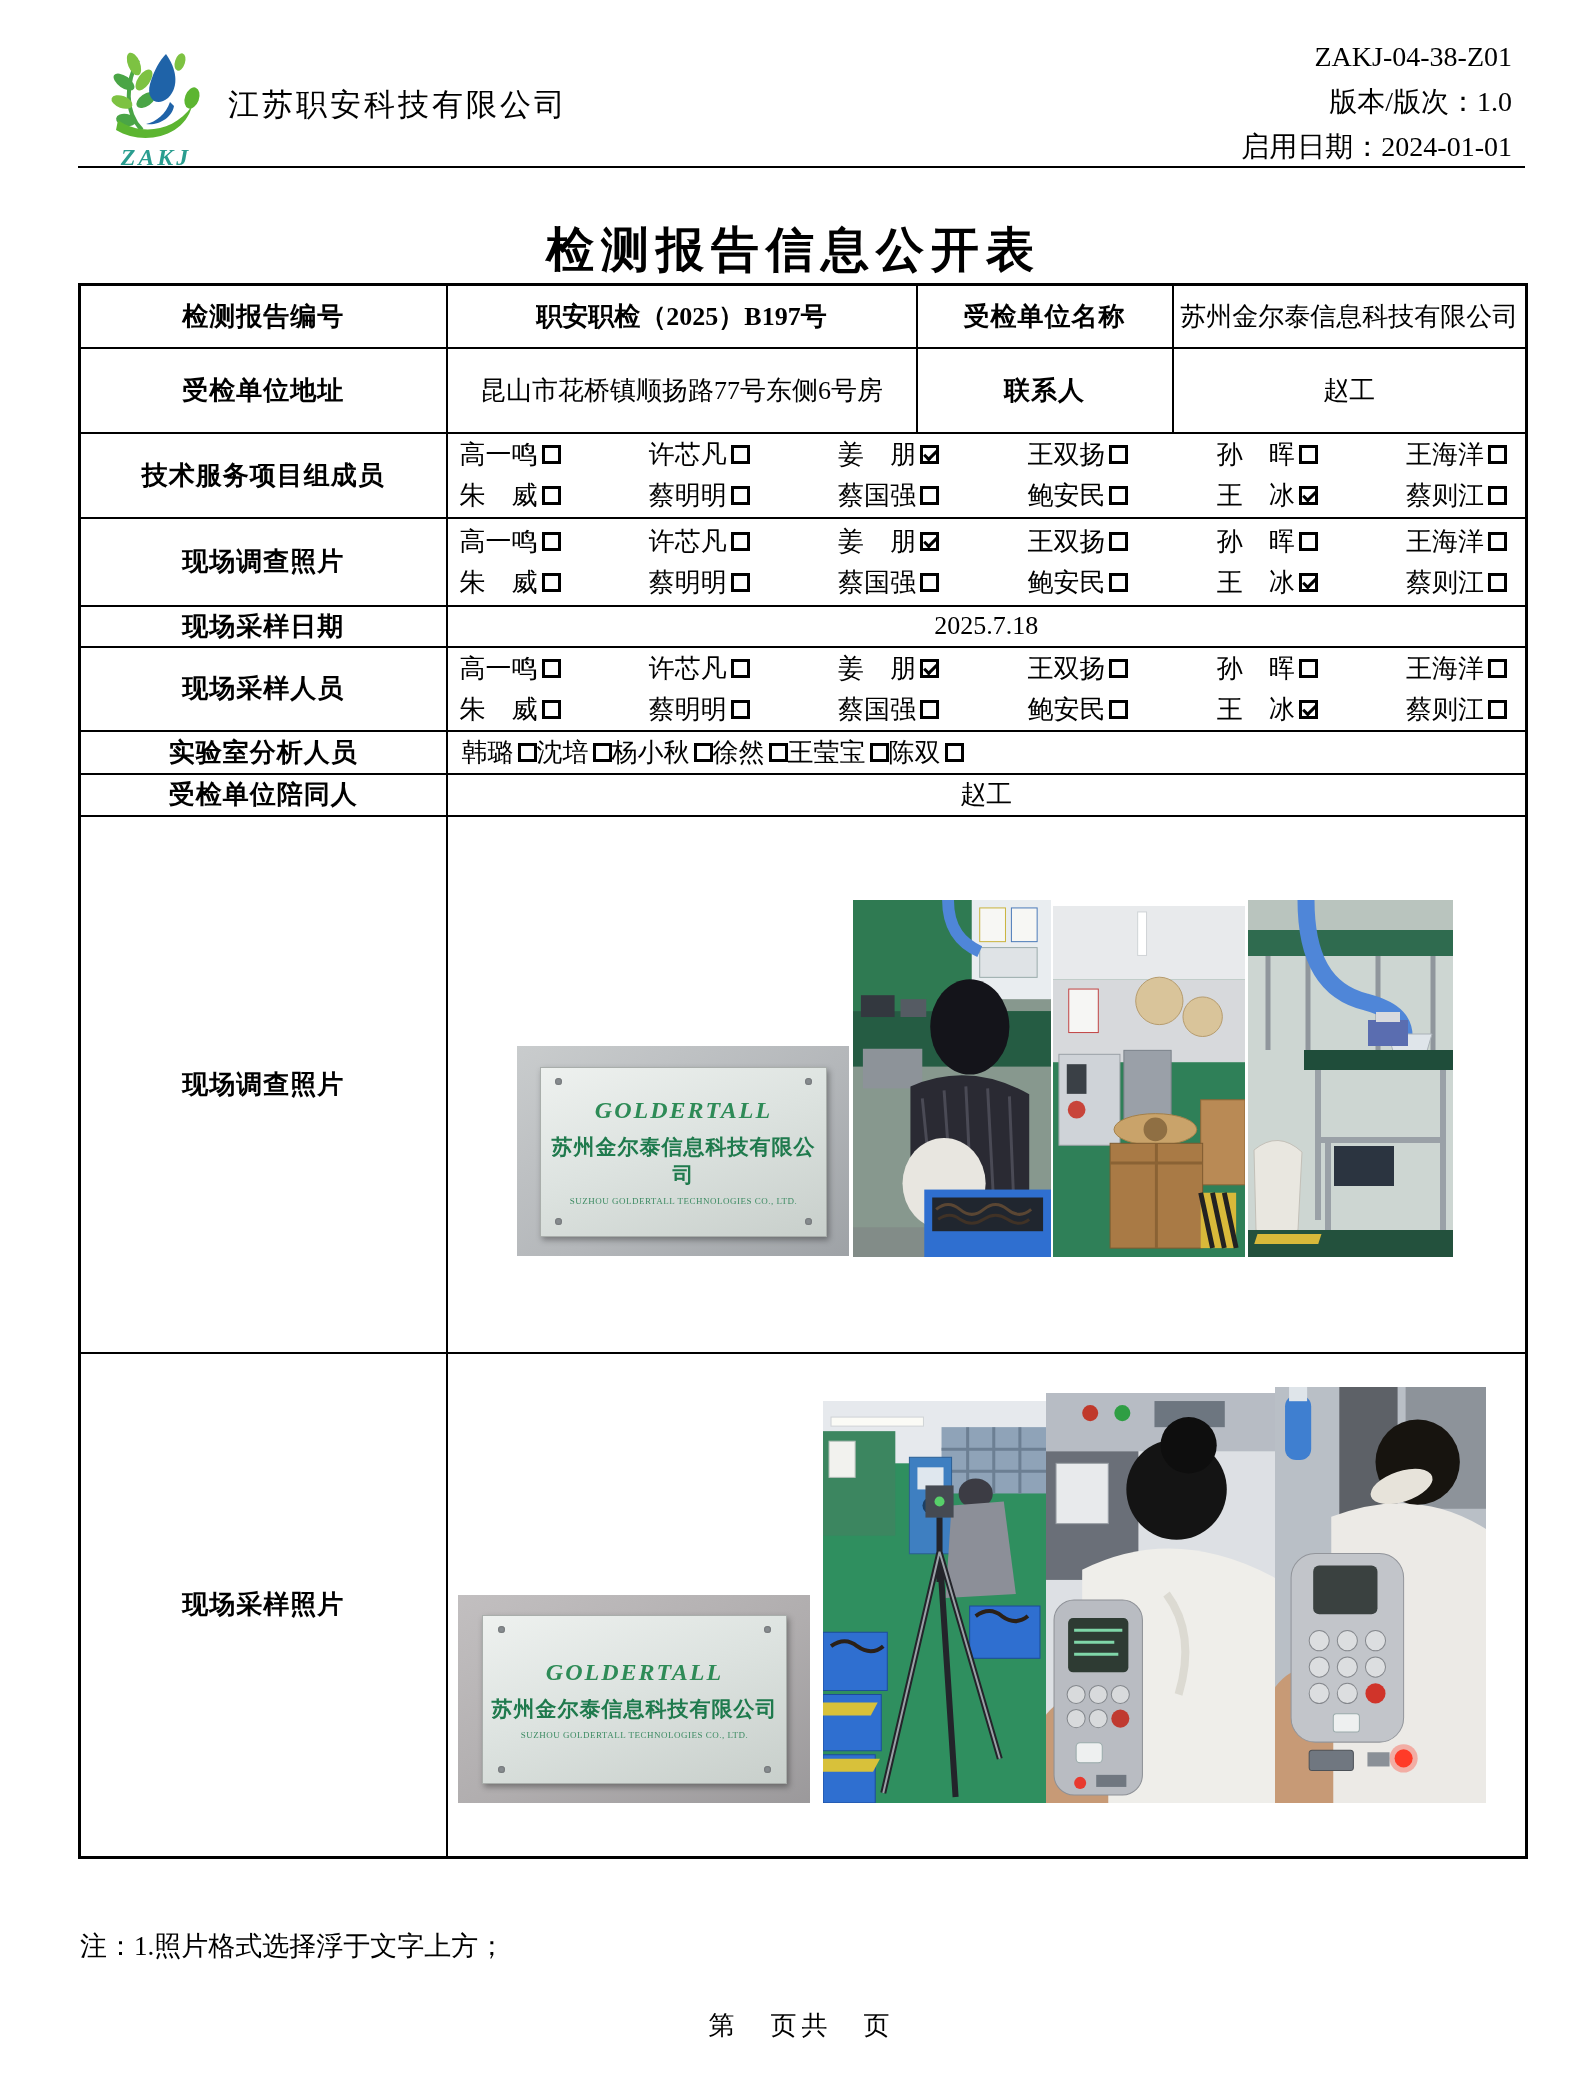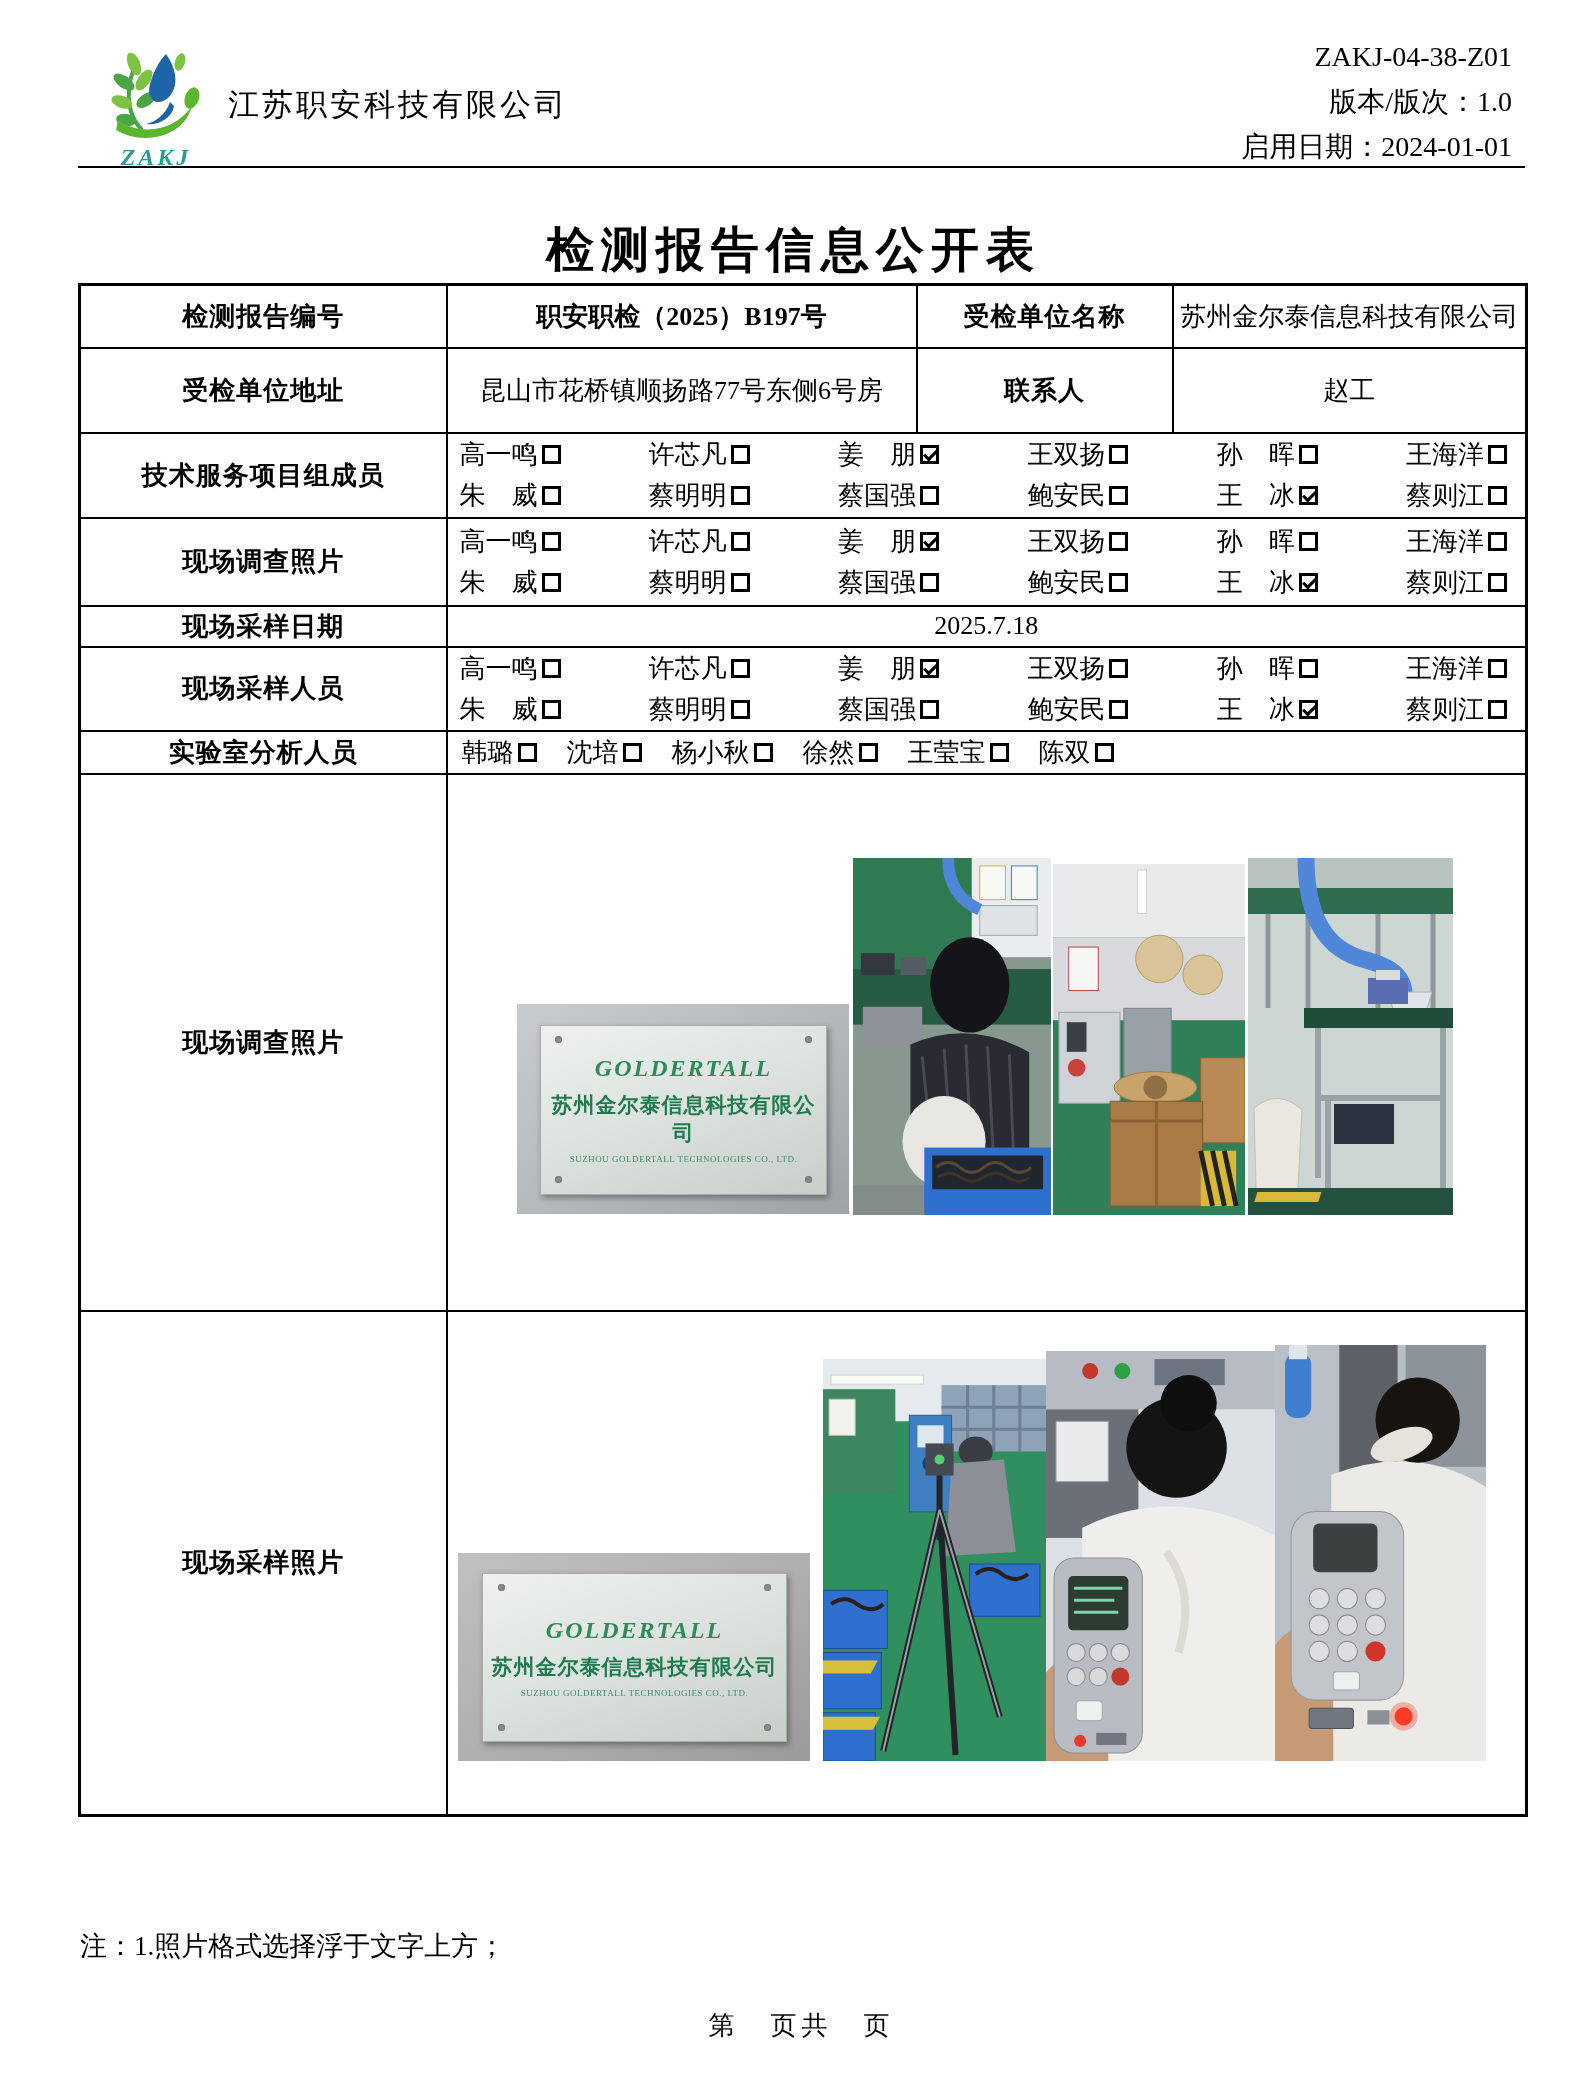--- a/index.html
+++ b/index.html
@@ -21,21 +21,21 @@
   .doc-title{left:0;top:218px;width:100%;text-align:center;font-size:48px;font-weight:bold;letter-spacing:7px;}
 
   
   table.doc{left:78px;top:283px;width:1447px;position:absolute;border-collapse:collapse;table-layout:fixed;border:3px solid #000;}
   table.doc td{border:2px solid #000;padding:0;font-size:26px;text-align:center;vertical-align:middle;overflow:hidden;}
   td.lbl{font-weight:bold;font-size:27px;letter-spacing:1px;}
   td.val-left{text-align:left;padding-left:16px;font-weight:bold;}
   td.val-center{text-align:center;padding:0 10px;}
   td.names{padding:2px 0;}
   .nline{display:flex;justify-content:space-between;align-items:center;height:41px;padding:0 18px 0 12px;}
-  .lab-line{display:flex;justify-content:flex-start;gap:30px;align-items:center;height:100%;padding-left:14px;}
+  .lab-line{display:flex;justify-content:flex-start;align-items:center;height:100%;padding-left:14px;}
   .person{display:inline-flex;align-items:center;white-space:nowrap;}
   .pname{font-size:26px;}
   .cb{display:inline-block;box-sizing:border-box;width:19px;height:19px;border:3px solid #000;margin-left:4px;position:relative;background:#fff;}
   .cb.checked::after{content:"";position:absolute;left:1px;top:2px;width:10px;height:5px;
     border-left:3px solid #000;border-bottom:3px solid #000;transform:rotate(-45deg);}
 
   td.photocell{position:relative;}
   .photo{position:absolute;overflow:hidden;background:#9aa0a4;}
   .photo svg{display:block;width:100%;height:100%;}
 
@@ -320,20 +320,24 @@
               <span class="cb"></span>
             </span>
             <span class="person">
               <span class="pname">陈双</span>
               <span class="cb"></span>
             </span>
           </div>
     </td>
   </tr>
 
+  <tr style="height:42px">
+    <td class="lbl">受检单位陪同人</td>
+    <td class="val-center" colspan="3">赵工</td>
+  </tr>
 
   <tr style="height:537px">
     <td class="lbl">现场调查照片</td>
     <td class="photocell" colspan="3">
 
       <div class="photo sign-photo" style="left:69px;top:229px;width:332px;height:210px;">
         <div class="sign-board">
           <span class="pin tl"></span>
           <span class="pin tr"></span>
           <span class="pin bl"></span>

